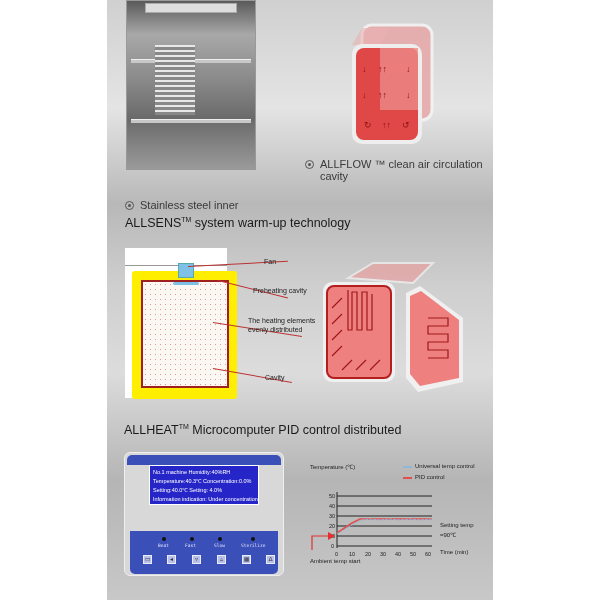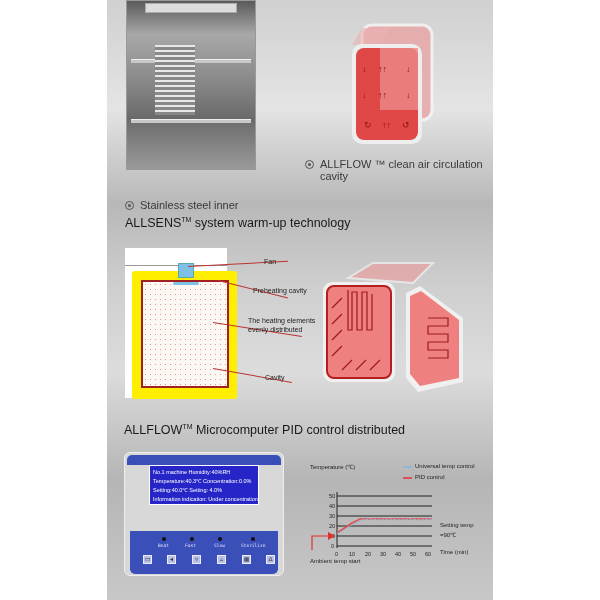--- a/index.html
+++ b/index.html
@@ -95,21 +95,21 @@
   <rect x="5" y="24" width="72" height="100" rx="9" fill="#f0f0f0"></rect>
   <rect x="9" y="28" width="64" height="92" rx="7" fill="#ee8080" stroke="#b51e1e" stroke-width="2"></rect>
   <path d="M30 32 v40 h4 v-38 h5 v38 h5 v-38 h5 v38 h5 v-36" fill="none" stroke="#a01818" stroke-width="1.2"></path>
   <path d="M14 50 l10 -10 M14 66 l10 -10 M14 82 l10 -10 M14 98 l10 -10 M24 112 l10 -10 M38 112 l10 -10 M52 112 l10 -10" stroke="#a01818" stroke-width="1.2"></path>
   <polygon points="88,35 102,28 145,60 145,124 100,134 88,120" fill="#f0f0f0"></polygon>
   <polygon points="92,38 103,33 141,62 141,120 102,128 92,116" fill="#ee8080"></polygon>
   <path d="M110 60 h20 v8 h-20 v8 h20 v8 h-20 v8 h20 v8 h-20" fill="none" stroke="#a01818" stroke-width="1.2"></path>
 </svg>
 
 <div class="abs heading" style="left:124px;top:423px">
-  <span>ALLFLOW</span><sup>TM</sup><span> Microcomputer PID control distributed</span>
+  <span>ALLHEAT</span><sup>TM</sup><span> Microcomputer PID control distributed</span>
 </div>
 
 <div class="abs ctrl">
   <div class="ctrl-top"></div>
   <div class="lcd">
     <div>No.1 machine    Humidity:40%RH</div>
     <div>Temperature:40.3℃   Concentration:0.0%</div>
     <div>Setting:40.0℃          Setting:  4.0%</div>
     <div>Information indication: Under concentration!</div>
   </div>

